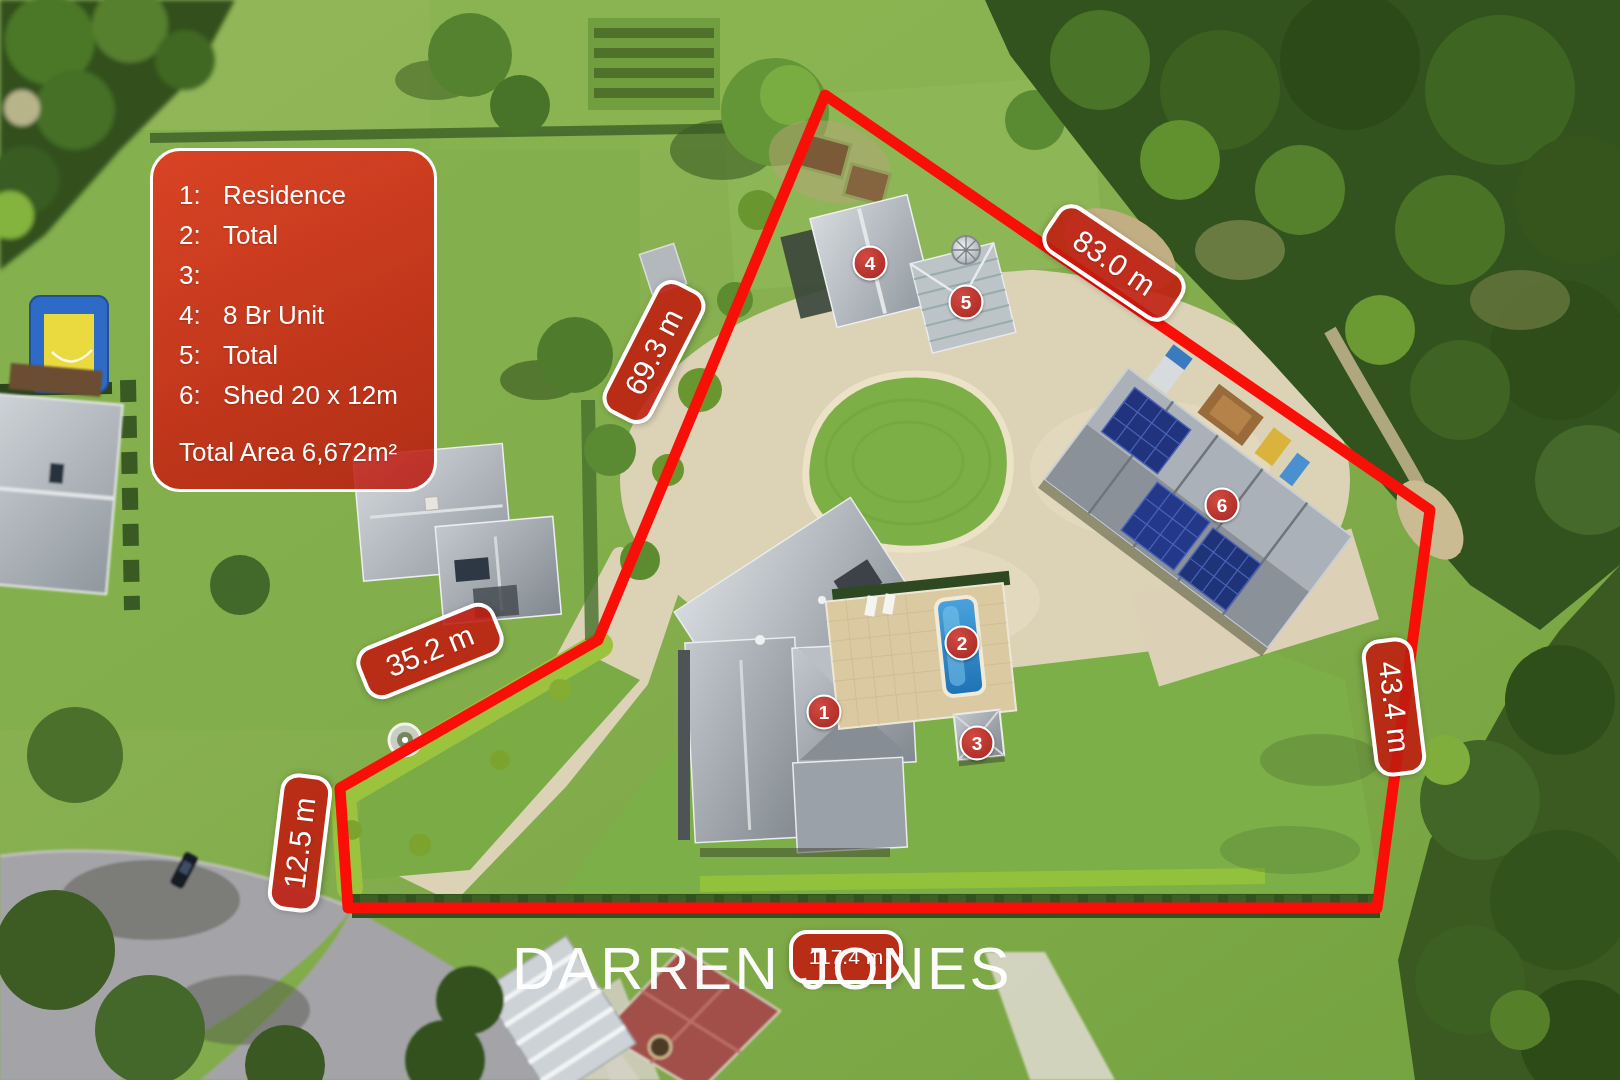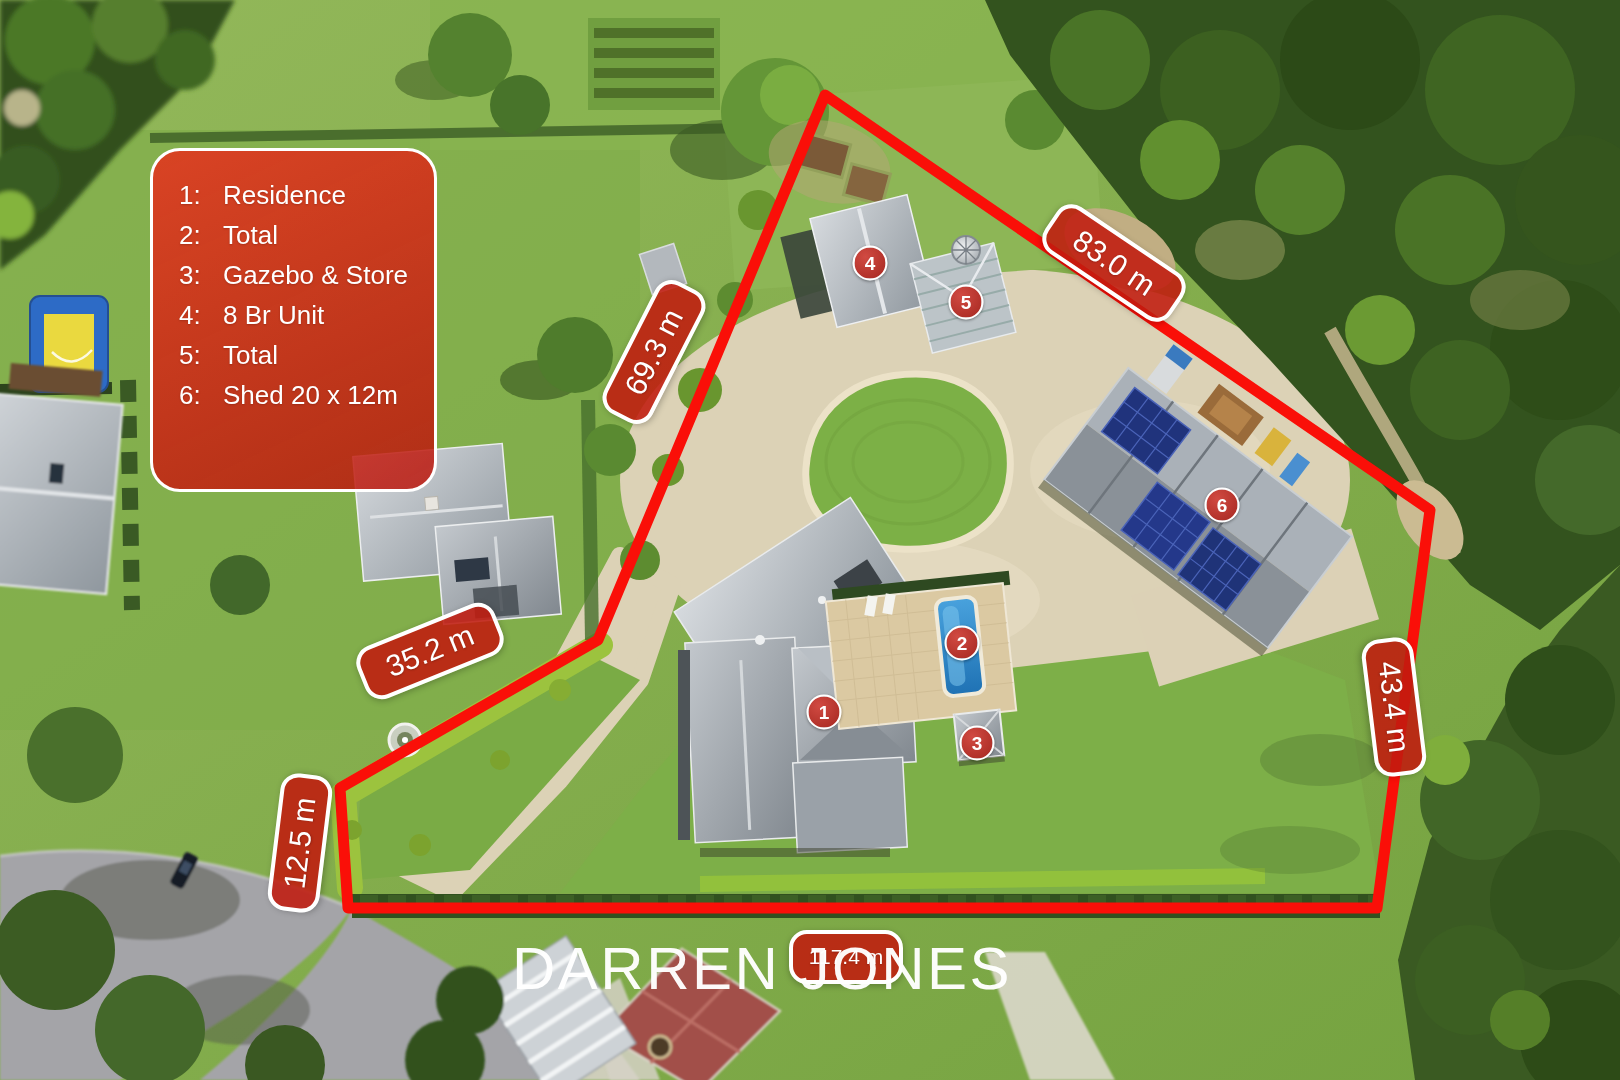--- a/index.html
+++ b/index.html
@@ -351,34 +351,34 @@
     <div class="legend-row">
       <span class="legend-num">1:</span>
       <span>Residence</span>
     </div>
     <div class="legend-row">
       <span class="legend-num">2:</span>
       <span>Total</span>
     </div>
     <div class="legend-row">
       <span class="legend-num">3:</span>
-      <span>Gazebo &amp; Store</span>
     </div>
     <div class="legend-row">
       <span class="legend-num">4:</span>
       <span>8 Br Unit</span>
     </div>
     <div class="legend-row">
       <span class="legend-num">5:</span>
       <span>Total</span>
     </div>
     <div class="legend-row">
       <span class="legend-num">6:</span>
       <span>Shed 20 x 12m</span>
     </div>
+    <div class="legend-total">Total Area 6,672m²</div>
   </div>
 
   <div class="watermark">
     <div class="wm-square"></div>
     <div class="wm-text">DARREN JONES</div>
   </div>
 
 </div>
 
 </body></html>

